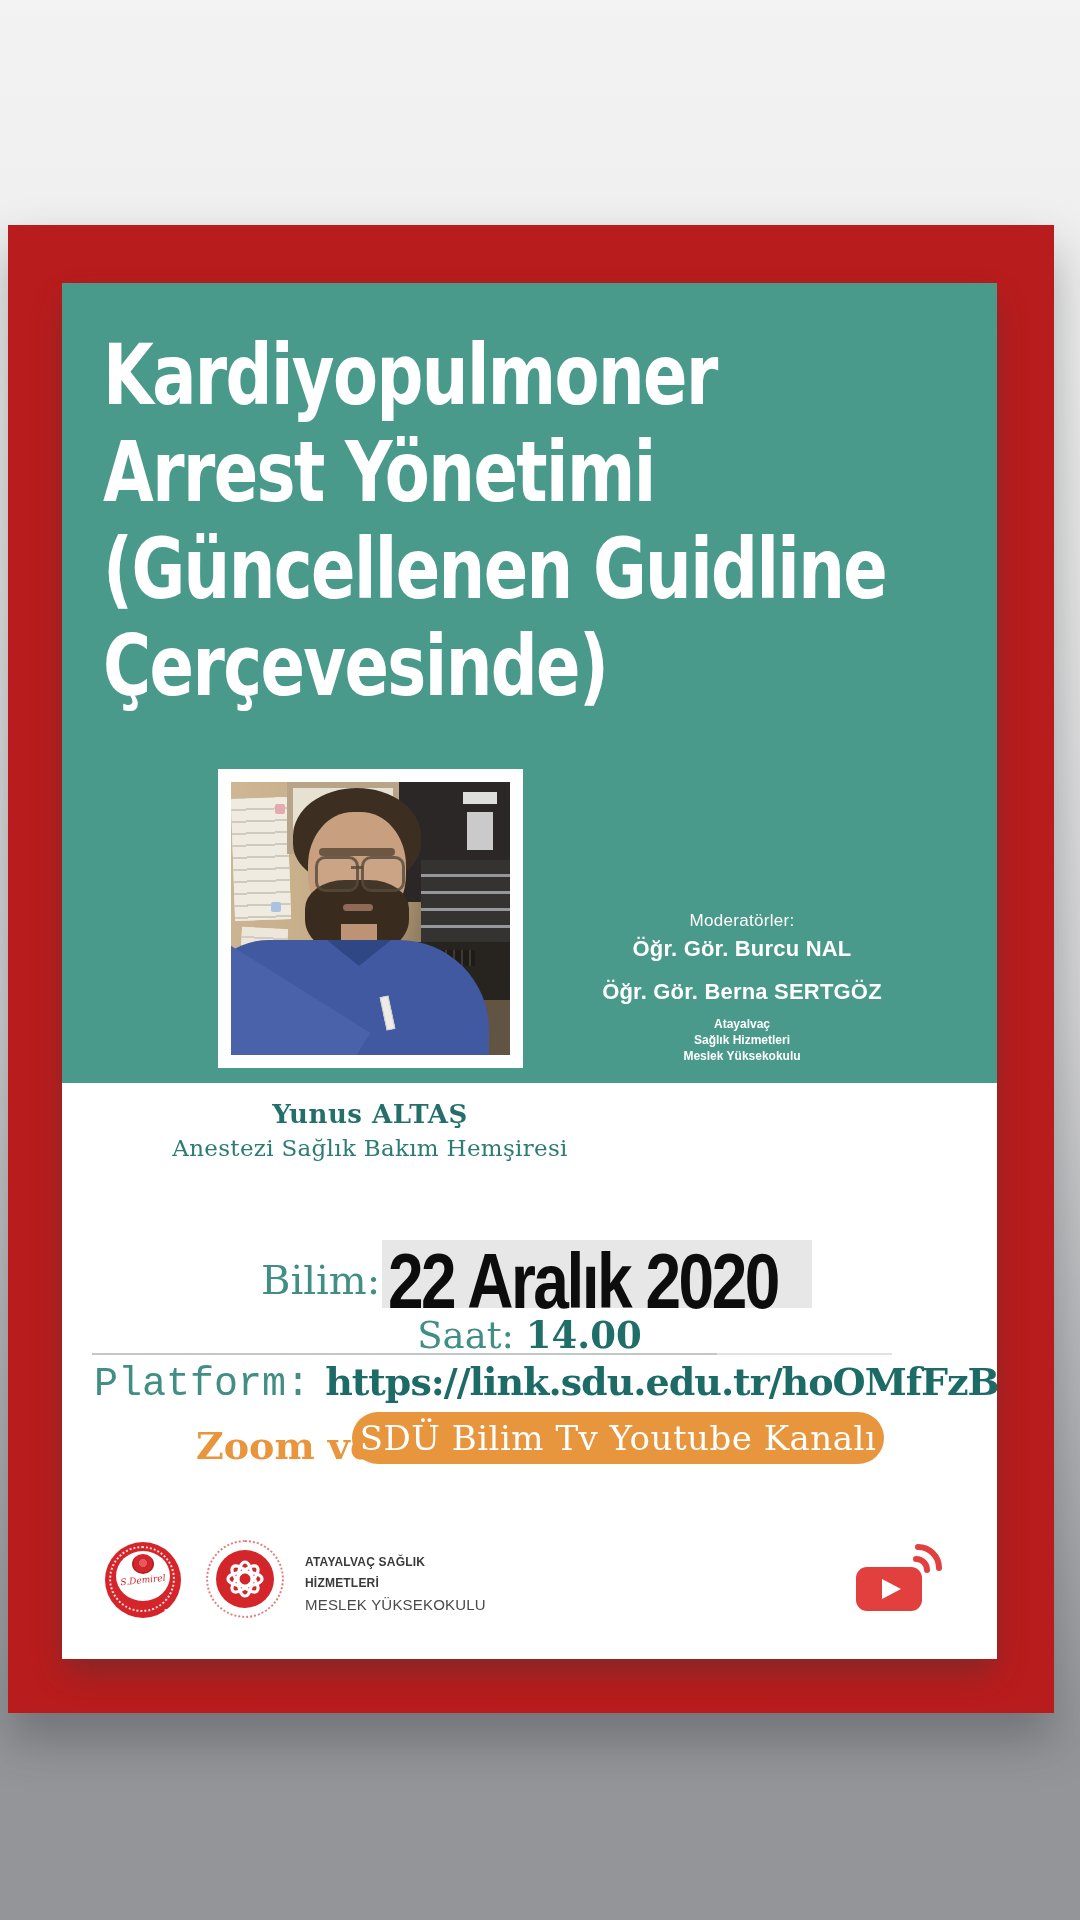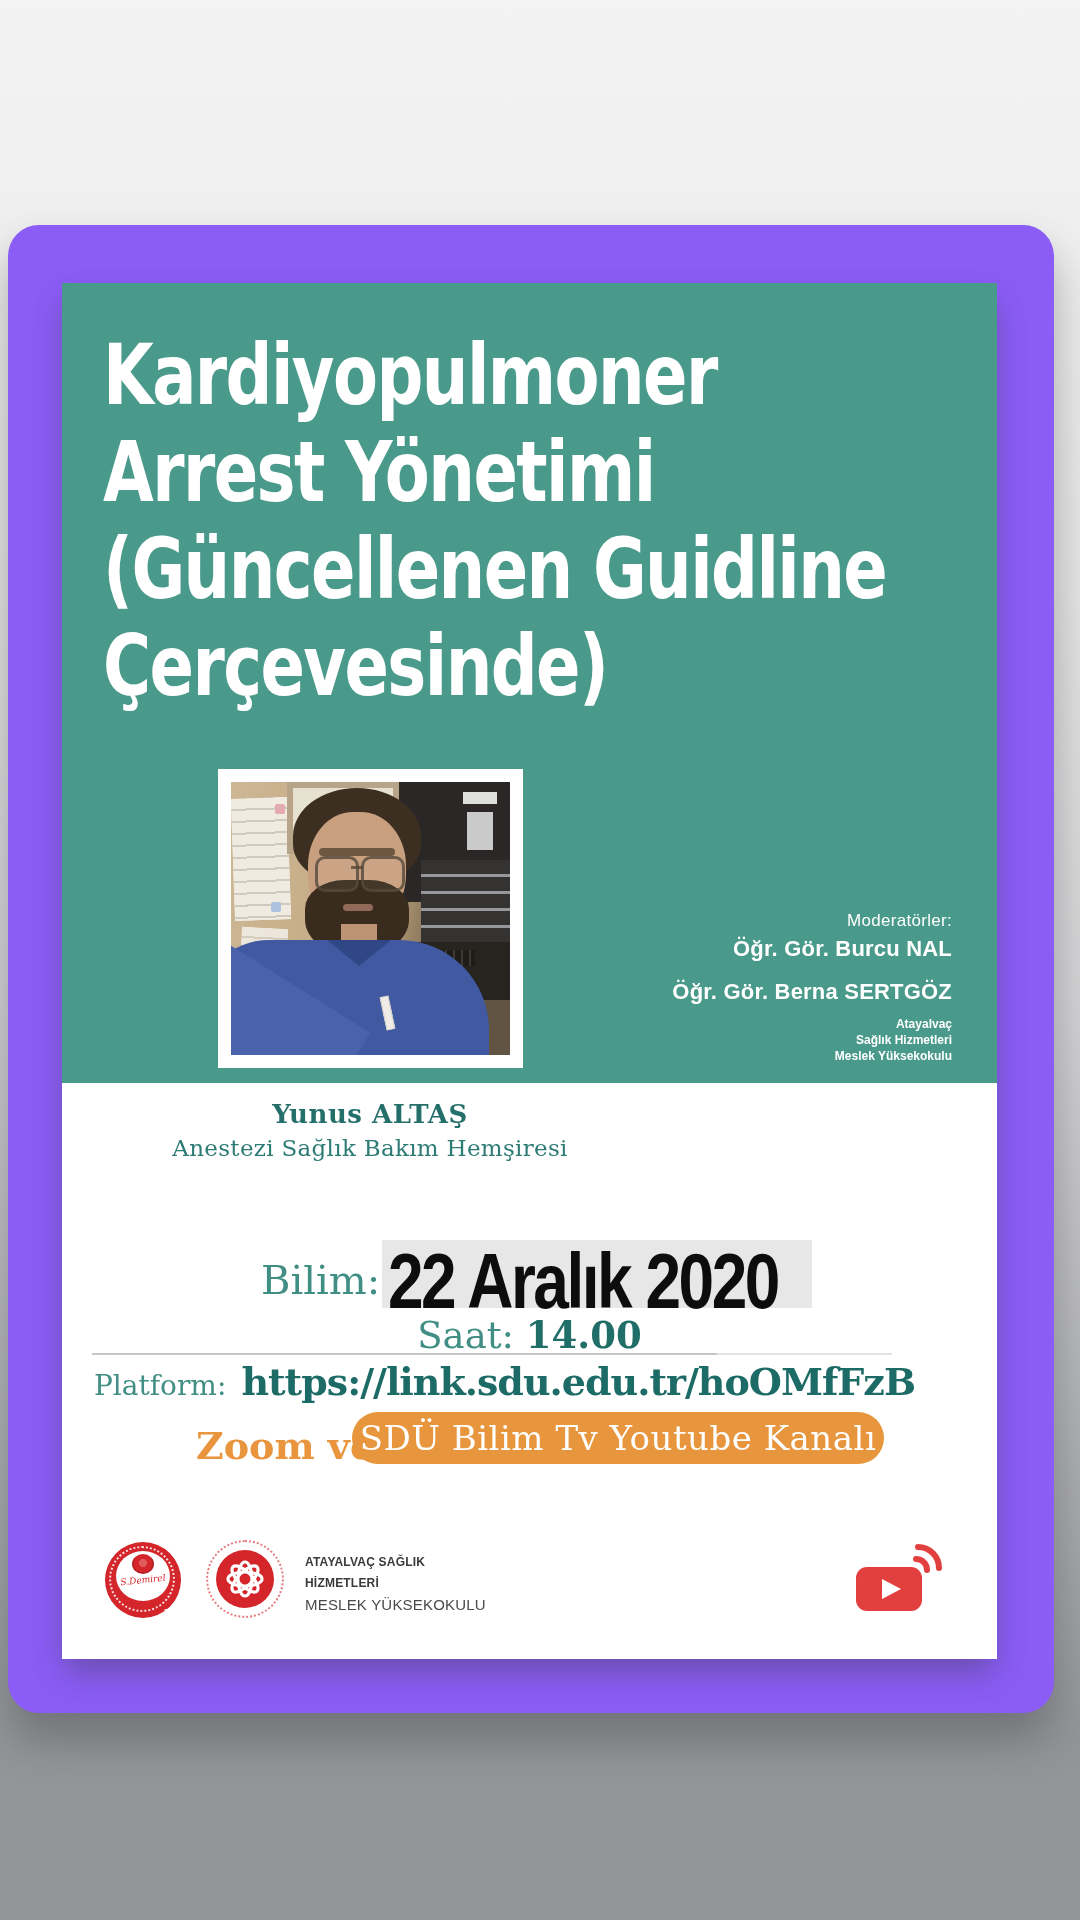--- a/index.html
+++ b/index.html
@@ -7,23 +7,22 @@
     width:1080px;height:1920px;position:relative;overflow:hidden;
     background:#939598;
     font-family:"Liberation Sans", sans-serif;
   }
   .backdrop{
     position:absolute;left:0;top:0;width:1080px;height:1740px;
     background:linear-gradient(180deg,#f3f3f3 0%,#efefef 14%,#e6e6e6 34%,#d4d4d6 58%,#b3b4b7 80%,#939598 100%);
   }
   .page{
     position:absolute;left:8px;top:225px;width:1046px;height:1488px;
-    background:#8b5cf6;
+    background:#b91c1c;
     box-shadow:0 26px 44px rgba(55,57,63,.38);
-    border-radius:31px;
   }
   .card{
     position:absolute;left:54px;top:58px;width:935px;height:1376px;
     background:#ffffff;
     box-shadow:0 16px 30px -4px rgba(55,57,63,.42);
   }
   
   .teal{
     position:absolute;left:0;top:0;width:935px;height:800px;
     background:#4a9a8b;
@@ -71,21 +70,21 @@
   .ph-cheeks{left:90px;top:92px;width:72px;height:28px;background:#c79d7e;border-radius:40%;}
   .ph-neck{left:110px;top:142px;width:36px;height:28px;background:#b98f72;}
   .ph-body{left:-32px;top:158px;width:290px;height:130px;background:#2f4fa3;border-radius:70px 90px 0 0;}
   .ph-vneck{left:96px;top:158px;width:0;height:0;
     border-left:32px solid transparent;border-right:32px solid transparent;border-top:26px solid #1d3a85;}
   .ph-arm{left:-52px;top:196px;width:170px;height:130px;background:#3a58ad;transform:rotate(32deg);}
   .ph-pen{left:152px;top:214px;width:9px;height:34px;background:#f2f2f2;transform:rotate(-12deg);box-shadow:0 0 0 1px #cfcfcf inset;}
   .ph-tint{left:0;top:0;width:279px;height:273px;background:rgba(214,186,148,.10);}
   
   .mods{
-    position:absolute;right:45px;top:628px;width:420px;text-align:right;color:#ffffff;
+    position:absolute;right:45px;top:628px;width:420px;text-align:center;color:#ffffff;
   }
   .mods .heading{font-size:17px;font-weight:500;letter-spacing:.3px;}
   .mods .name1{font-size:22px;font-weight:800;margin-top:5px;letter-spacing:.2px;}
   .mods .name2{font-size:22px;font-weight:800;margin-top:17px;letter-spacing:.2px;}
   .mods .org{margin-top:11px;font-size:12px;font-weight:600;line-height:16px;}
   
   .speaker{
     position:absolute;left:58px;top:816px;width:500px;text-align:center;
     font-family:"DejaVu Serif", serif;
   }
@@ -110,21 +109,21 @@
     font-family:"DejaVu Serif", serif;font-size:37px;
   }
   .time-row .lbl{color:#418e84;}
   .time-row .val{color:#1f6e68;font-weight:700;}
   .divider{position:absolute;left:30px;top:1070px;width:625px;height:2px;background:#c3c8c7;}
   .divider2{position:absolute;left:655px;top:1070px;width:175px;height:2px;background:#e2e2e2;}
   .platform-row{
     position:absolute;left:32px;top:1076px;width:903px;white-space:nowrap;
     font-family:"DejaVu Serif", serif;
   }
-  .platform-row .lbl{font-size:28px;color:#418e84;}
+  .platform-row .lbl{font-size:40px;color:#418e84;font-family:Liberation Mono, monospace;}
   .platform-row .url{font-size:38px;font-weight:700;color:#1d6b66;margin-left:10px;letter-spacing:-1px;}
   .zoom-label{
     position:absolute;left:134px;top:1140px;
     font-family:"DejaVu Serif", serif;font-size:38px;font-weight:700;color:#e8953d;
   }
   .pill{
     position:absolute;left:290px;top:1129px;width:532px;height:52px;border-radius:26px;
     background:#e8963d;text-align:center;
     font-family:"DejaVu Serif", serif;font-size:34px;color:#ffffff;line-height:52px;
     letter-spacing:.5px;

